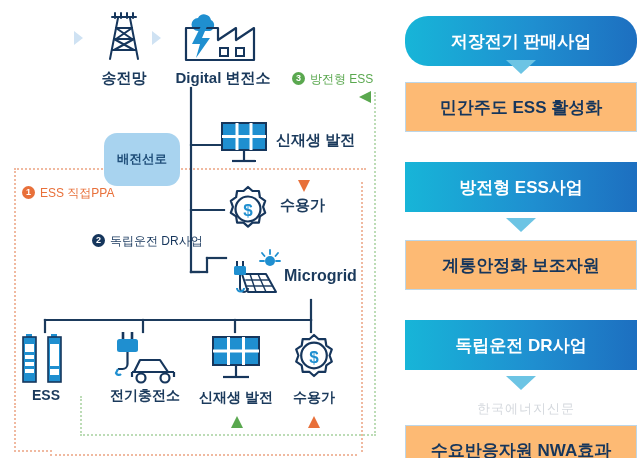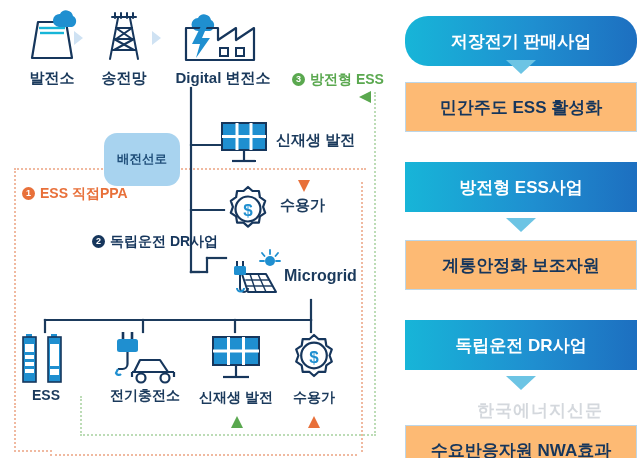--- a/index.html
+++ b/index.html
@@ -44,21 +44,21 @@
   }
 
   
   .badge-row { position: absolute; display: flex; align-items: center; gap: 5px; white-space: nowrap; }
   .badge {
     display: inline-flex; align-items: center; justify-content: center;
     width: 13px; height: 13px; border-radius: 50%;
     color: #fff; font-size: 9px; font-weight: bold; line-height: 1;
     flex: 0 0 auto;
   }
-  .badge-txt { font-size: 14px; font-weight: bold; line-height: 1; }
+  .badge-txt { font-size: 12px; font-weight: normal; line-height: 1; }
   .b-orange .badge { background: #e8703a; }
   .b-orange .badge-txt { color: #e8703a; }
   .b-navy .badge { background: #16365c; }
   .b-navy .badge-txt { color: #16365c; }
   .b-green .badge { background: #5aa84f; }
   .b-green .badge-txt { color: #5aa84f; }
 
   
   .dash-box { position: absolute; border-style: dotted; border-width: 2px; pointer-events: none; }
   .dash-orange { border-color: #f0b9a0; }
@@ -92,49 +92,40 @@
   .flow-arrow {
     position: absolute; left: 50%; transform: translateX(-50%);
     width: 0; height: 0;
     border-left: 15px solid transparent;
     border-right: 15px solid transparent;
     border-top: 14px solid #6cc4e4;
   }
   .watermark {
     position: absolute;
     color: rgba(120,135,150,0.32);
-    font-size: 17px; font-weight: bold;
+    font-size: 13px; font-weight: normal;
     white-space: nowrap; line-height: 1;
     letter-spacing: 1px;
   }
 </style>
 </head>
 <body>
 
 <div id="root">
 
   <div id="left-panel">
 
     <div class="dash-box dash-orange" style="left:14px; top:168px; width:352px; height:240px; border-right:none; border-bottom:none;"></div>
     <div class="dash-box dash-orange" style="left:14px; top:406px; width:38px; height:46px; border-top:none; border-right:none;"></div>
     <div class="dash-box dash-orange" style="left:50px; top:448px; width:307px; height:8px; border-top:none; border-left:none; border-right:none;"></div>
     <div class="dash-box dash-orange" style="left:355px; top:182px; width:8px; height:270px; border-top:none; border-left:none; border-bottom:none;"></div>
 
     <div class="dash-box dash-green" style="left:80px; top:92px; width:296px; height:344px; border-left:none; border-top:none;"></div>
     <div class="dash-box dash-green" style="left:80px; top:396px; width:8px; height:40px; border-top:none; border-right:none; border-bottom:none;"></div>
 
-    <div class="chain-item" style="left:8px; top:8px; width:88px;">
-      <svg width="88" height="58" viewBox="0 0 88 58">
-        <path d="M30 14 L58 14 L64 50 L24 50 Z" fill="none" stroke="#16365c" stroke-width="2.2" stroke-linejoin="round"></path>
-        <line x1="31" y1="20" x2="57" y2="20" stroke="#17b5d8" stroke-width="2.4"></line>
-        <line x1="32" y1="25" x2="56" y2="25" stroke="#17b5d8" stroke-width="2.4"></line>
-        <path d="M52 6 a7 7 0 0 1 13 2 a6 6 0 0 1 -1 11 h-13 a6 6 0 0 1 1 -13 z" fill="#1f8fd0"></path>
-      </svg>
-      <div class="lbl">발전소</div>
-    </div>
 
     <svg class="chev" style="left:70px; top:28px;" width="18" height="20" viewBox="0 0 18 20">
       <path d="M4 3 L13 10 L4 17 Z" fill="#cfe2f3"></path>
     </svg>
 
     <div class="chain-item" style="left:84px; top:8px; width:80px;">
       <svg width="80" height="58" viewBox="0 0 80 58">
         <g fill="none" stroke="#16365c" stroke-width="2" stroke-linecap="round">
           <line x1="28" y1="9" x2="52" y2="9"></line>
           <line x1="31" y1="5" x2="31" y2="10"></line>

